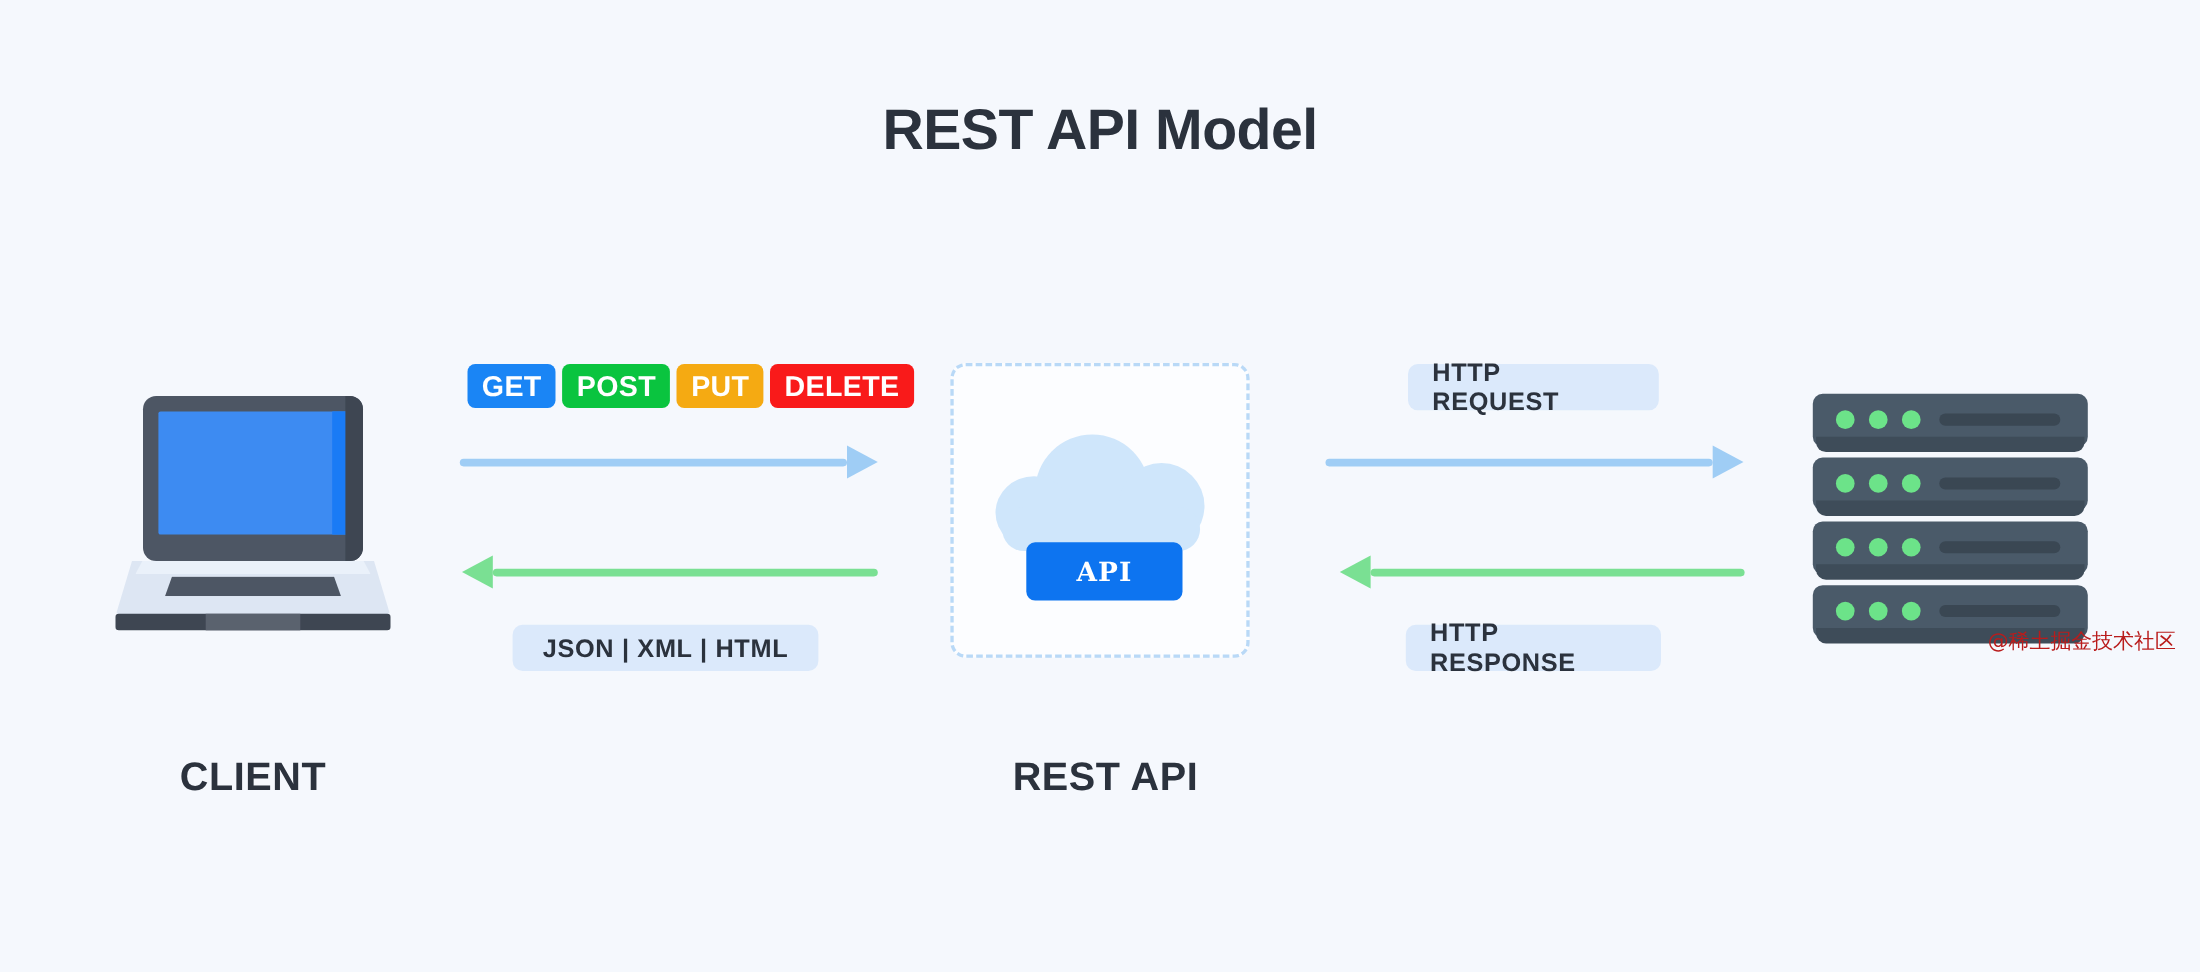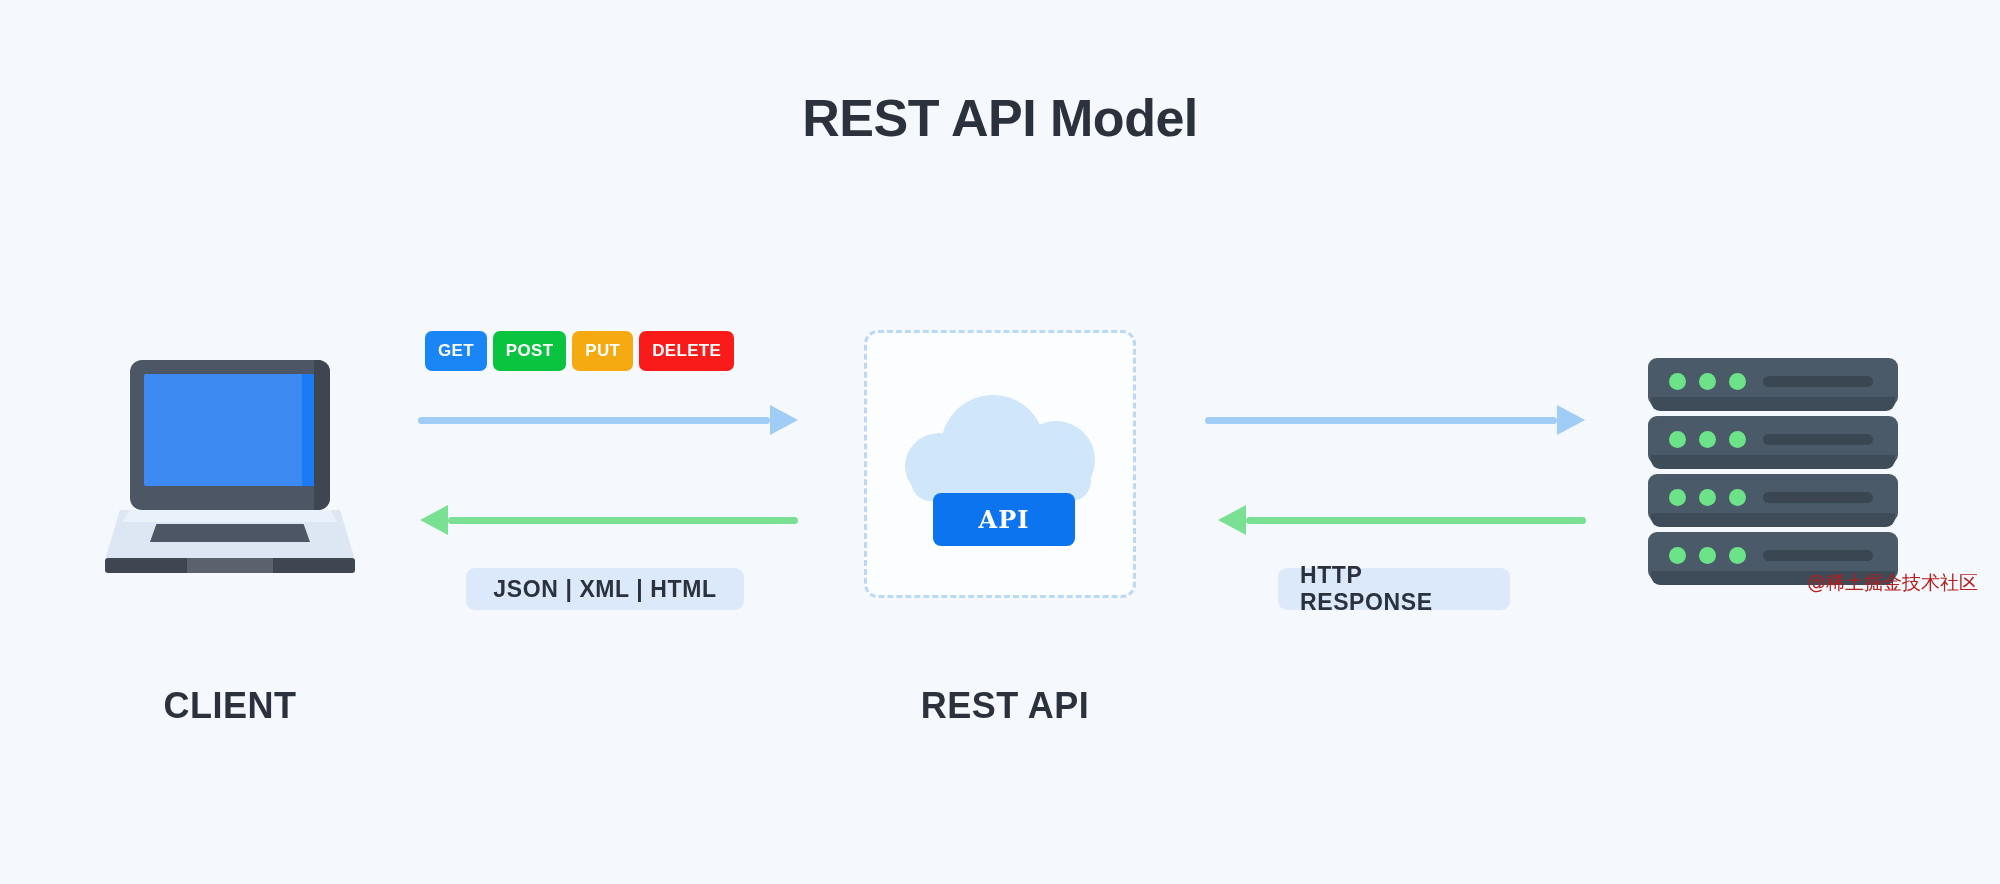--- a/index.html
+++ b/index.html
@@ -243,21 +243,21 @@
     left: 425px;
     top: 331px;
     display: flex;
     gap: 6px;
   }
   .badge {
     height: 40px;
     padding: 0 13px;
     border-radius: 7px;
     color: #ffffff;
-    font-size: 17px;
+    font-size: 26px;
     font-weight: bold;
     display: flex;
     align-items: center;
     justify-content: center;
     letter-spacing: 0.3px;
   }
 
   
   .pill {
     position: absolute;
@@ -358,20 +358,21 @@
     <div class="cloud">
       <div class="c c1"></div>
       <div class="c c2"></div>
       <div class="c c3"></div>
       <div class="cbar"></div>
     </div>
     <div class="api-chip">API</div>
   </div>
   <div class="col-label" id="label-restapi">REST API</div>
 
+  <div class="pill" id="pill-http-req">HTTP REQUEST</div>
 
   <div class="arrow right" id="arrow-req-right">
     <div class="shaft" style="background:#9fcdf5; width:352px;"></div>
     <div class="head" style="border-left:28px solid #9fcdf5;"></div>
   </div>
   <div class="arrow left" id="arrow-resp-right">
     <div class="shaft" style="background:#7ae093; width:340px;"></div>
     <div class="head" style="border-right:28px solid #7ae093;"></div>
   </div>
 

